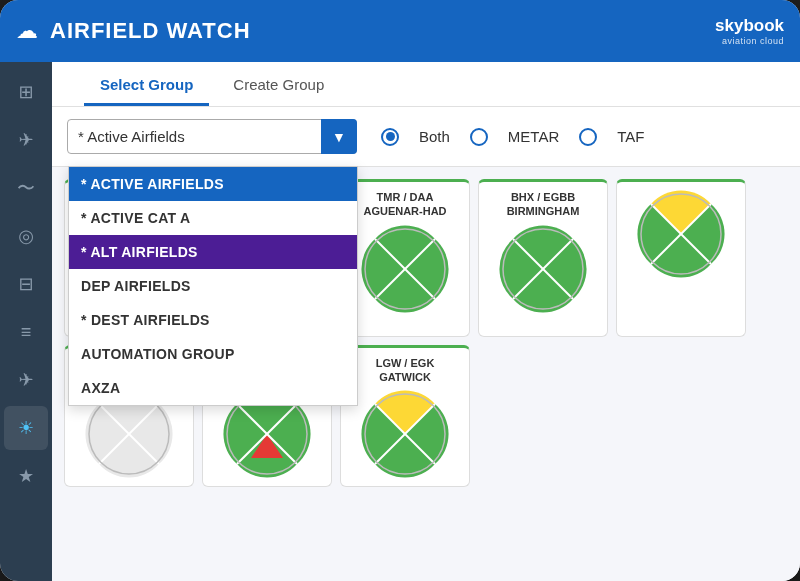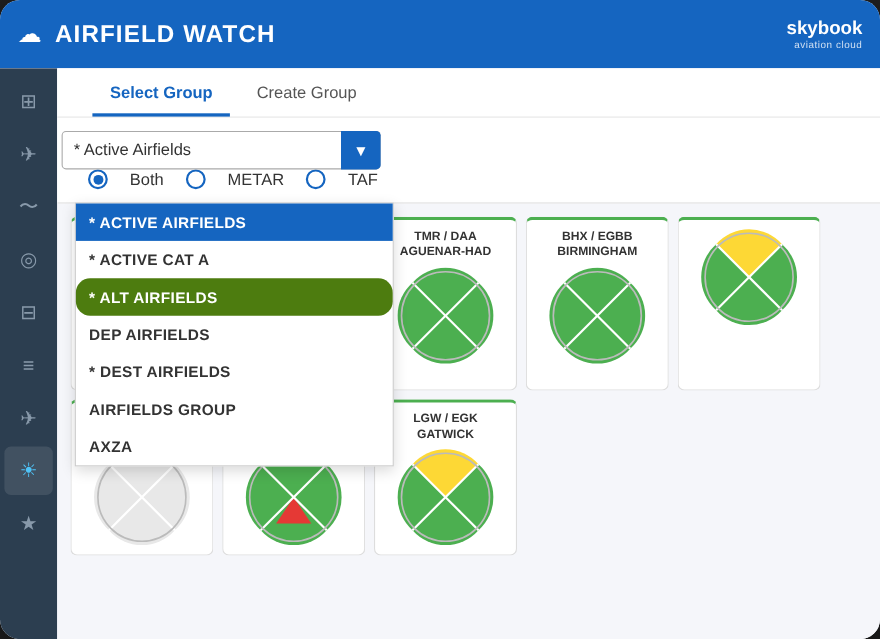--- a/index.html
+++ b/index.html
@@ -122,26 +122,25 @@
       margin-right: 8px;
     }
     .tab.active {
       color: #1565c0;
       border-bottom-color: #1565c0;
       font-weight: 600;
     }
     
     .filter-row {
       display: flex;
-      padding: 12px 4px;
+      padding: 12px 15px;
       background: #fff;
       border-bottom: 1px solid #e0e0e0;
       flex-shrink: 0;
       position: relative;
-      flex-direction: column;
     }
     .dropdown-container {
       position: relative;
       width: 290px;
       flex-shrink: 0;
     }
     .dropdown-input {
       width: 100%;
       padding: 8px 36px 8px 10px;
       border: 1.5px solid #aaa;
@@ -213,23 +212,22 @@
       color: #333;
       cursor: pointer;
       font-weight: 600;
       letter-spacing: 0.3px;
     }
     .dropdown-menu-item.selected {
       background: #1565c0;
       color: #fff;
     }
     .dropdown-menu-item.selected2 {
-      background: #4d7c0f;
-      color: #fff;
-      border-radius: 13px;
+      background: #4c1d95;
+      color: #fff;
     }
     
     .airfield-grid {
       flex: 1;
       overflow-y: auto;
       padding: 12px;
       display: flex;
       flex-wrap: wrap;
       gap: 8px;
       align-content: flex-start;
@@ -330,21 +328,21 @@
               <span>TAF</span>
             </label>
           </div>
 
           <div class="dropdown-menu">
             <div class="dropdown-menu-item selected">* ACTIVE AIRFIELDS</div>
             <div class="dropdown-menu-item">* ACTIVE CAT A</div>
             <div class="dropdown-menu-item selected2">* ALT AIRFIELDS</div>
             <div class="dropdown-menu-item">DEP AIRFIELDS</div>
             <div class="dropdown-menu-item">* DEST AIRFIELDS</div>
-            <div class="dropdown-menu-item">AIRFIELDS GROUP</div>
+            <div class="dropdown-menu-item">AUTOMATION GROUP</div>
             <div class="dropdown-menu-item">AXZA</div>
           </div>
         </div>
 
         <div class="airfield-grid">
 
           <div class="airfield-card border-green">
             <div class="airfield-name">YVR / CYVR<br>VANCOUVER INTL</div>
             <div class="airfield-circle-wrap">
               <svg class="airfield-svg" viewBox="0 0 88 88">

